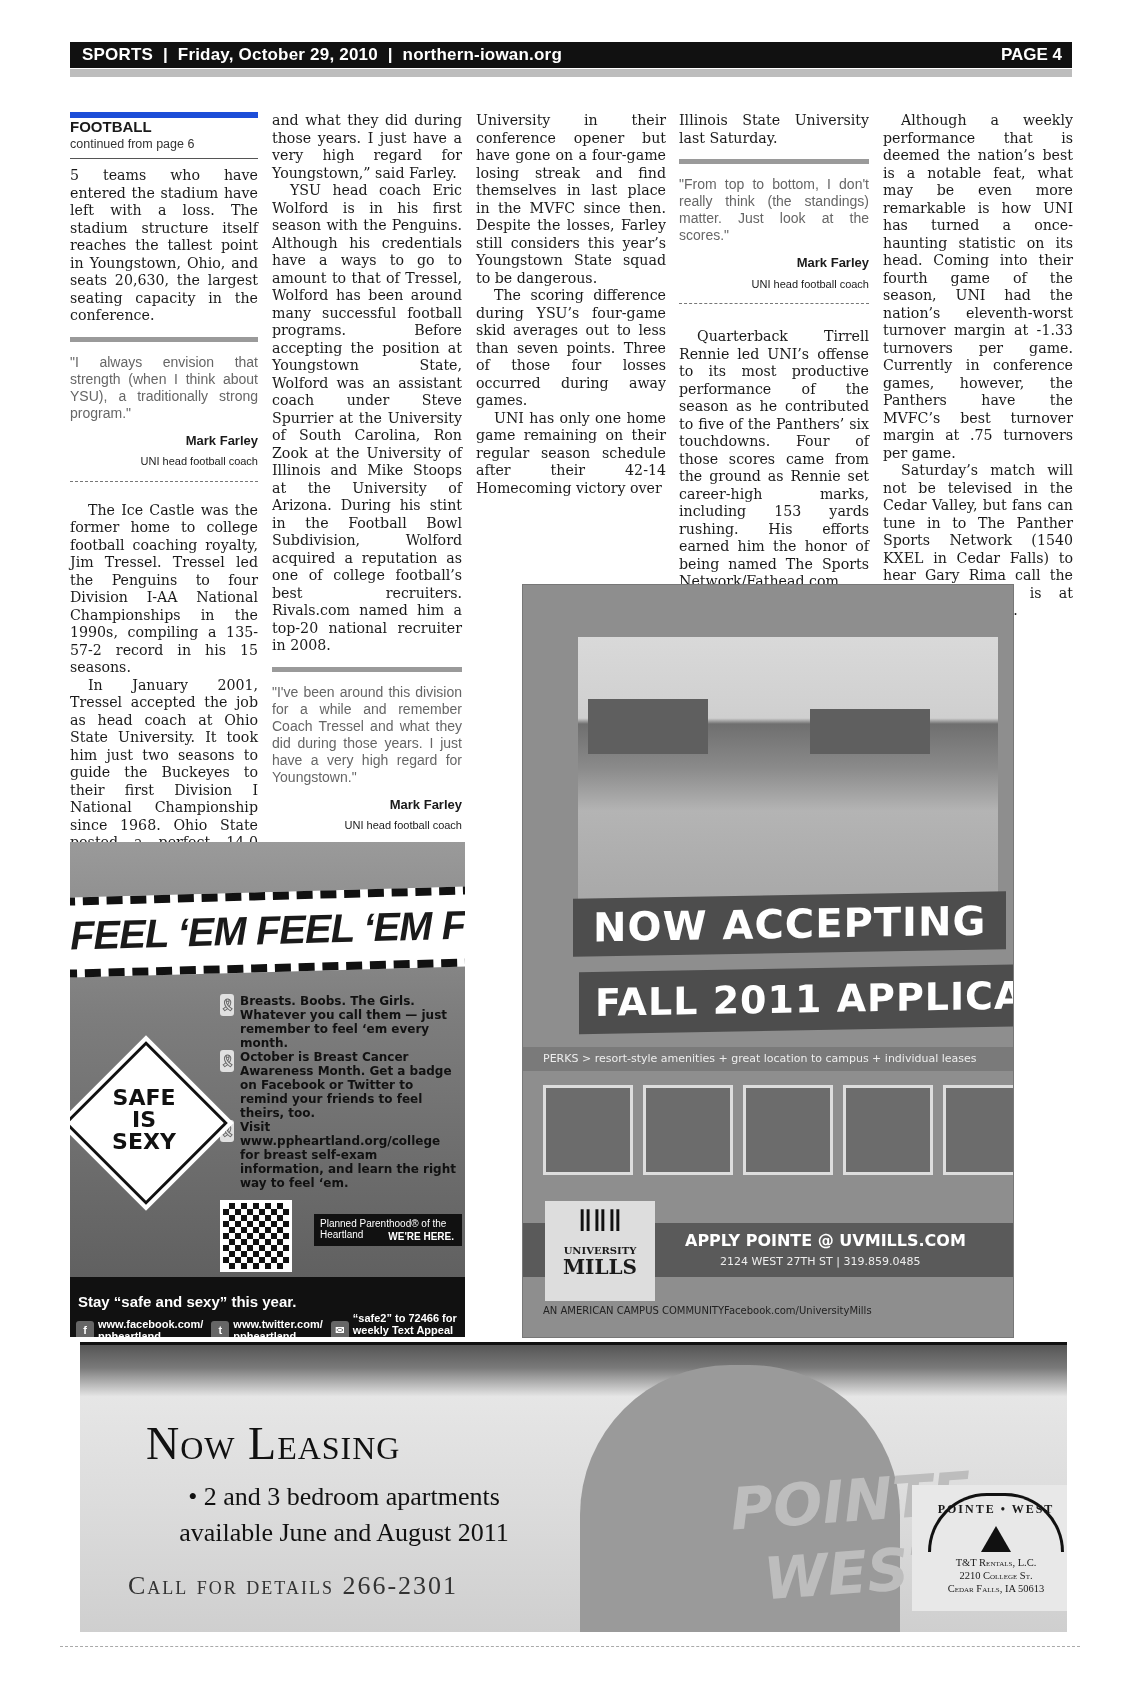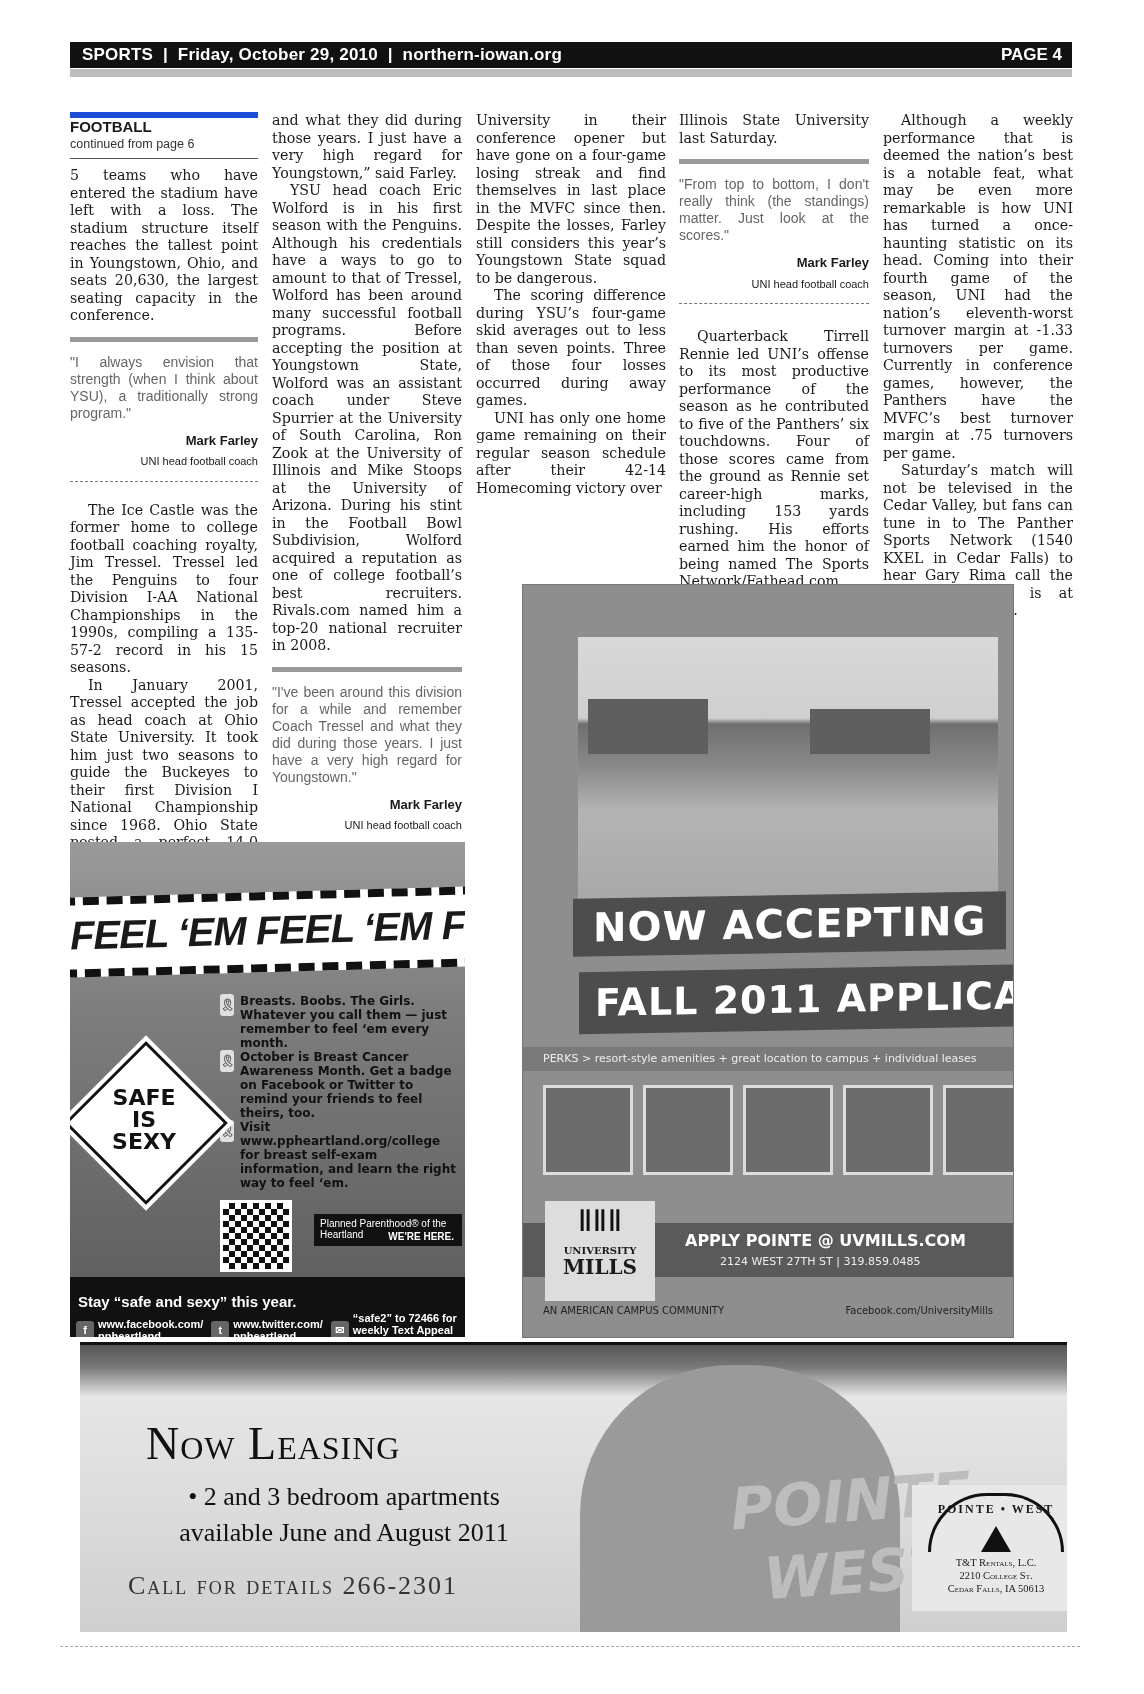--- a/index.html
+++ b/index.html
@@ -46,21 +46,21 @@
   .perks{position:absolute;left:0;top:462px;width:100%;height:24px;background:#7a7a7a;color:#eee;font-family:"DejaVu Sans",sans-serif;font-size:11px;line-height:24px;padding-left:20px;box-sizing:border-box;}
   .thumbs{position:absolute;left:20px;top:500px;display:flex;gap:10px;}
   .thumb{width:84px;height:84px;border:3px solid #ddd;background:#6c6c6c;}
   .apply{position:absolute;left:0;top:638px;width:100%;height:54px;background:#5a5a5a;}
   .apply .t{position:absolute;left:162px;top:8px;color:#fff;font-family:"DejaVu Sans",sans-serif;font-weight:bold;font-size:16px;}
   .apply .a{position:absolute;left:162px;top:32px;color:#eee;font-family:"DejaVu Sans",sans-serif;font-size:11px;margin-left:35px;}
   .um-logo{position:absolute;left:22px;top:616px;width:110px;height:100px;background:#ddd;text-align:center;font-family:"DejaVu Serif",serif;}
   .um-logo .pil{font-size:30px;line-height:44px;color:#111;font-family:Liberation Mono, monospace;}
   .um-logo .u{font-size:10px;font-weight:bold;}
   .um-logo .m{font-size:20px;font-weight:bold;line-height:22px;}
-  .um-foot{position:absolute;left:20px;top:720px;width:450px;display:flex;justify-content:space-between;font-family:"DejaVu Sans",sans-serif;font-size:10px;color:#222;}
+  .um-foot{position:absolute;left:20px;top:720px;width:450px;display:flex;justify-content:flex-start;font-family:"DejaVu Sans",sans-serif;font-size:10px;color:#222;}
 
   .ad-pw{left:80px;top:1342px;width:987px;height:287px;background:linear-gradient(180deg,#555 0%,#7a7a7a 8%,#e6e6e6 18%,#dcdcdc 55%,#cfcfcf 100%);border-top:3px solid #111;overflow:hidden;}
   .pw-sign{position:absolute;left:500px;top:20px;width:320px;height:280px;background:#9a9a9a;border-radius:150px 150px 0 0;}
   .pw-sign-t{position:absolute;left:560px;top:120px;font-family:"DejaVu Sans",sans-serif;font-weight:bold;font-style:italic;font-size:58px;line-height:72px;color:#bdbdbd;text-align:center;transform:rotate(-4deg);}
   .pw-h{position:absolute;left:66px;top:72px;font-family:"Liberation Serif",serif;font-size:46px;font-variant:small-caps;letter-spacing:1px;color:#111;}
   .pw-b{position:absolute;left:54px;top:134px;font-family:"Liberation Serif",serif;font-size:26px;line-height:36px;color:#111;text-align:center;width:420px;}
   .pw-c{position:absolute;left:48px;top:226px;font-family:"Liberation Serif",serif;font-size:26px;font-variant:small-caps;letter-spacing:2px;color:#333;}
   .pw-logo{position:absolute;left:832px;top:140px;width:168px;height:126px;background:#e8e8e8;text-align:center;font-family:"Liberation Serif",serif;}
   .pw-arch{margin:8px auto 0;width:130px;height:56px;border:3px solid #111;border-bottom:none;border-radius:65px 65px 0 0;position:relative;font-size:12px;font-weight:bold;letter-spacing:2px;}
   .pw-arch span{position:absolute;top:6px;left:0;width:100%;}

